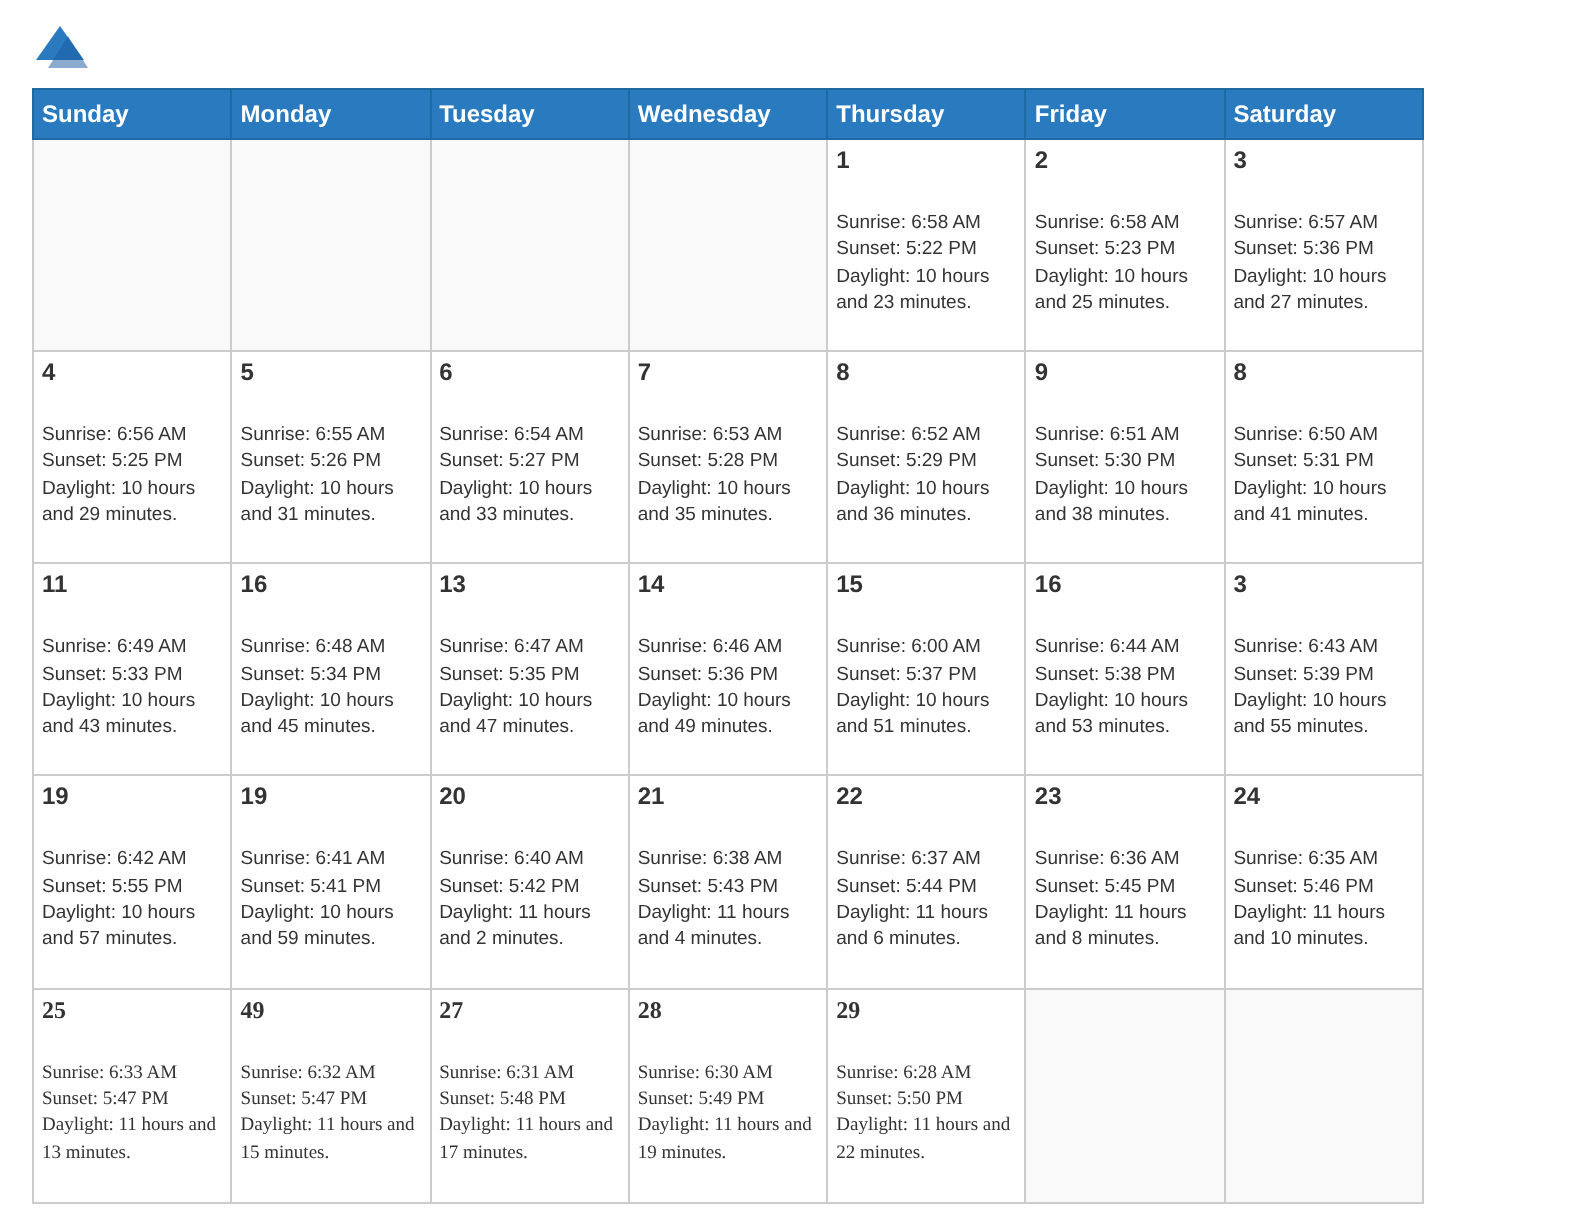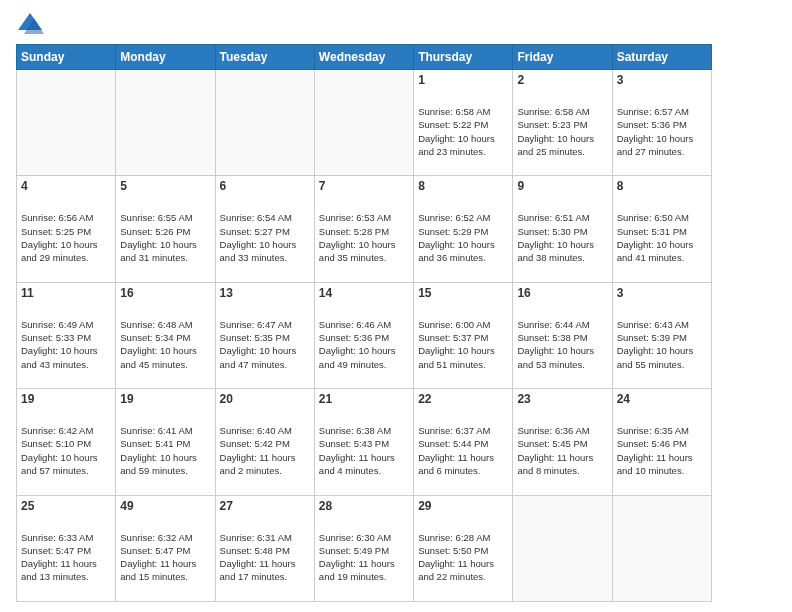--- a/index.html
+++ b/index.html
@@ -89,20 +89,21 @@
       font-size: 9.5px;
       line-height: 1.4;
       color: #333;
       margin-top: 18px;
     }
     tr.week-row td {
       height: 88px;
     }
     tr.week-row-last td {
       height: 80px;
+      font-family: Liberation Serif, serif;
     }
   </style>
 </head>
 <body>
 
 <div class="page">
   <div class="header">
     <div class="logo">
       <svg class="logo-icon" viewBox="0 0 28 28">
         <polygon points="14,3 26,20 2,20" fill="#2a7abf"></polygon>
@@ -258,21 +259,21 @@
             <div class="day-info">Sunrise: 6:43 AM
 Sunset: 5:39 PM
 Daylight: 10 hours
 and 55 minutes.</div>
           </td>
         </tr>
         <tr class="week-row">
           <td>
             <span class="day-num">19</span>
             <div class="day-info">Sunrise: 6:42 AM
-Sunset: 5:10 PM
+Sunset: 5:55 PM
 Daylight: 10 hours
 and 57 minutes.</div>
           </td>
           <td>
             <span class="day-num">19</span>
             <div class="day-info">Sunrise: 6:41 AM
 Sunset: 5:41 PM
 Daylight: 10 hours
 and 59 minutes.</div>
           </td>

